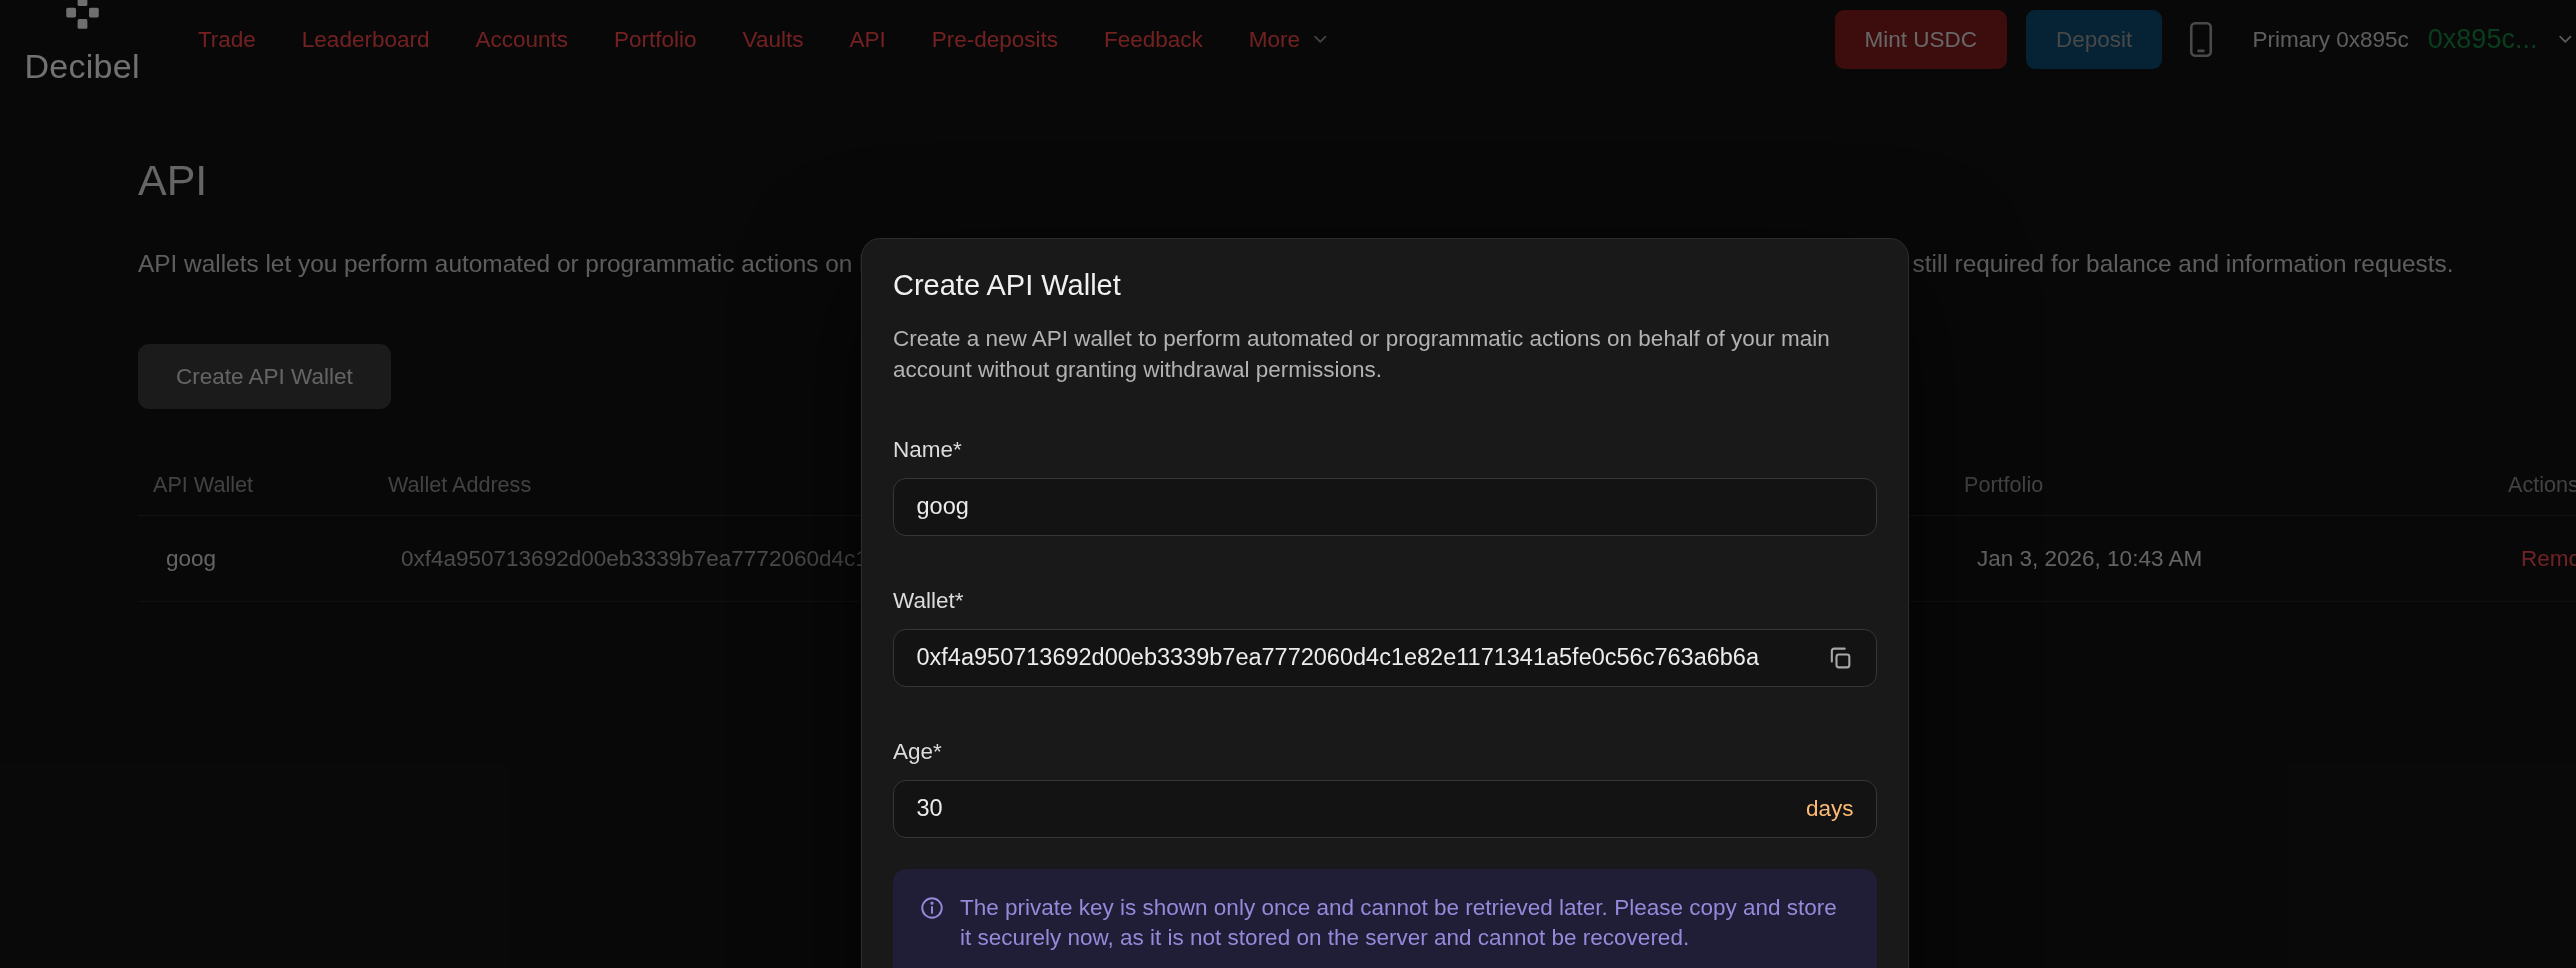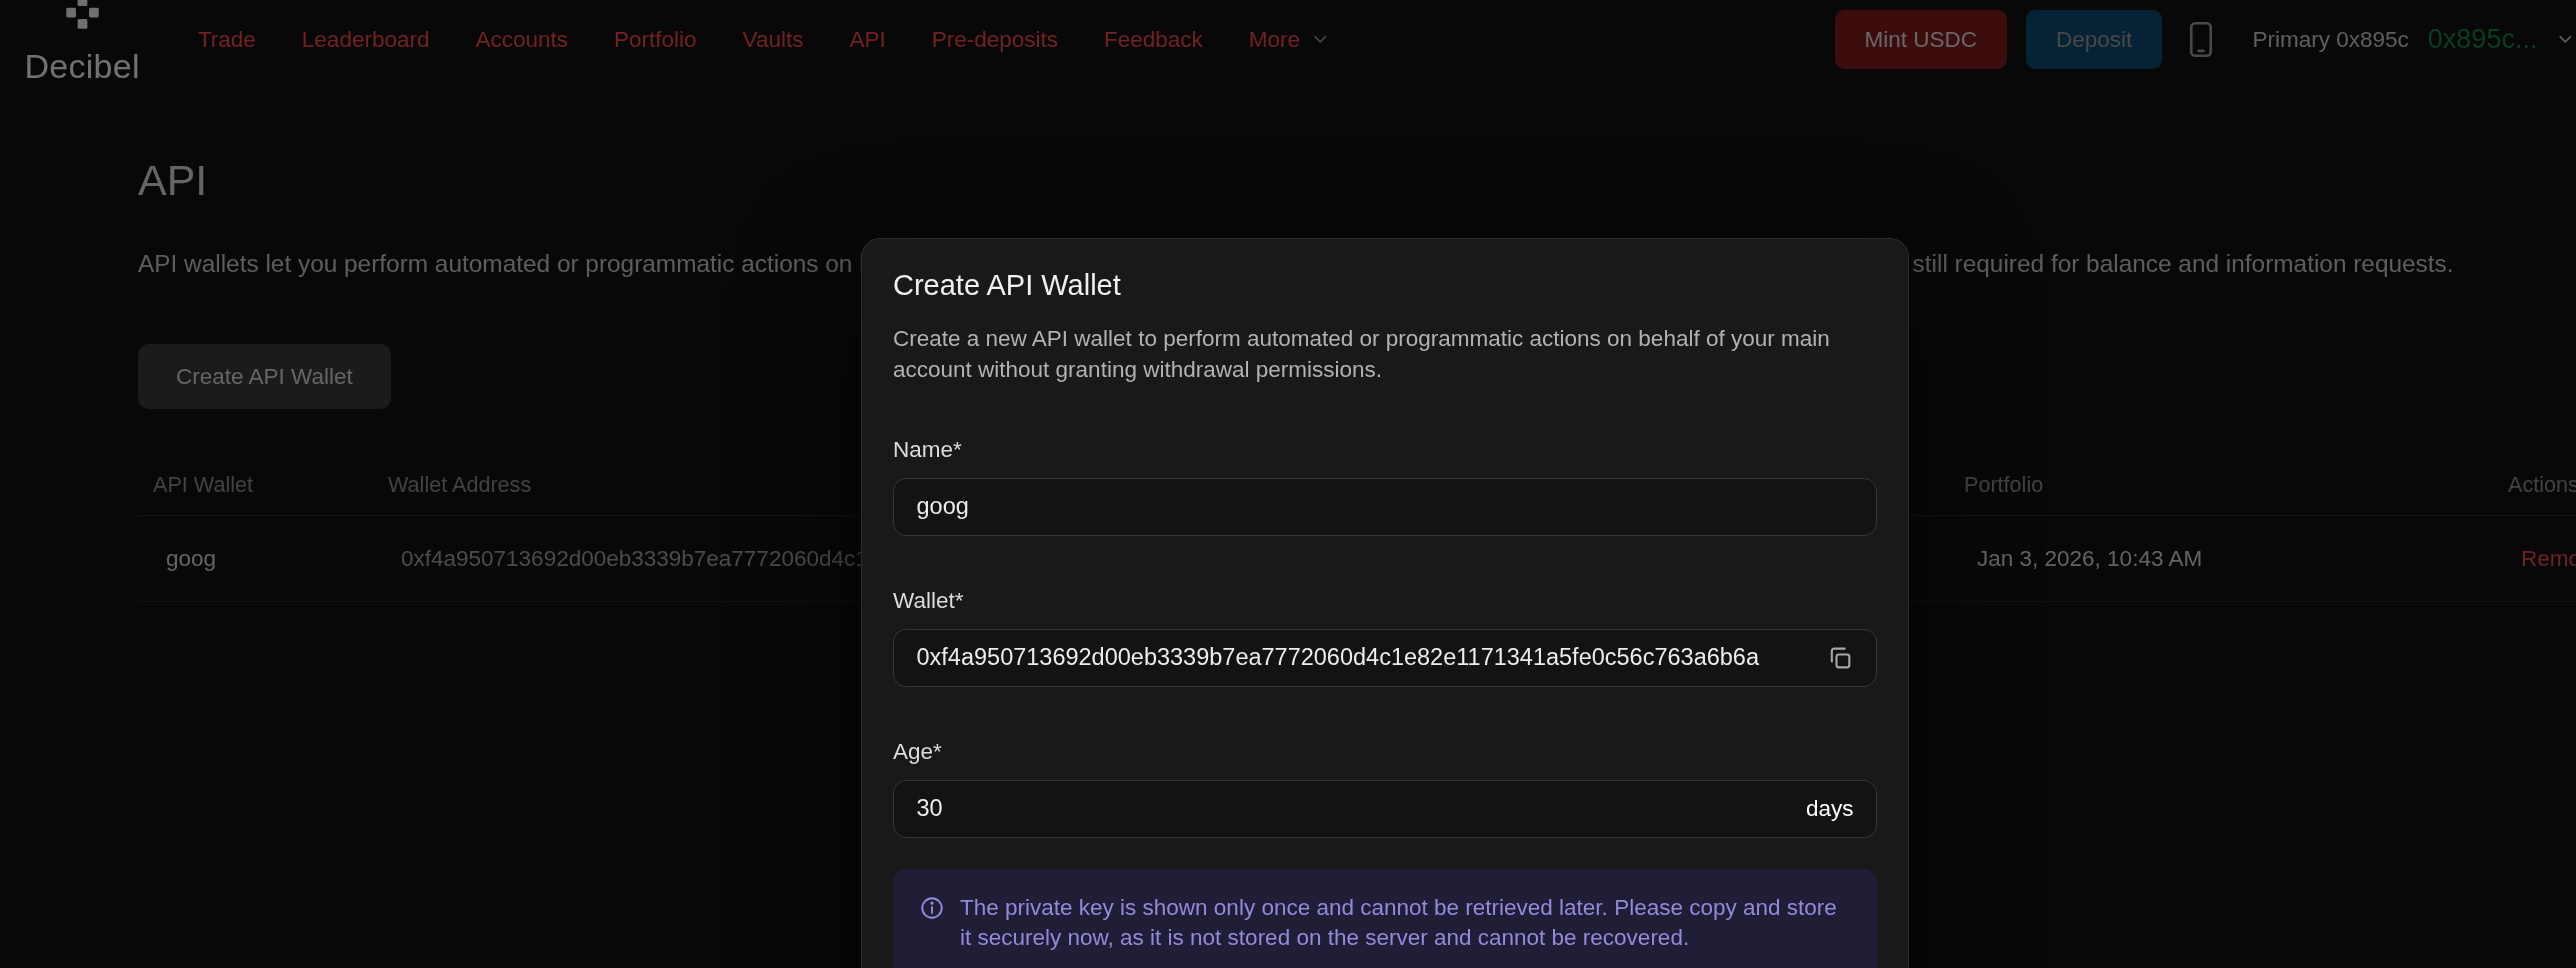--- a/index.html
+++ b/index.html
@@ -72,21 +72,21 @@
   .field-label { font-size: 22.5px; color: #dcdcdc; margin-bottom: 15px; }
   .input-box {
     display: flex; align-items: center; height: 58px;
     border: 0.9px solid #363636; border-radius: 13px;
     background: #131313; padding: 0 22.5px;
   }
   .input-box input {
     flex: 1; min-width: 0; background: transparent; border: none; outline: none;
     color: #ececec; font-size: 23.5px; font-family: inherit;
   }
-  .input-suffix { color: #ffffff; font-size: 22.5px; margin-left: 15px; }
+  .input-suffix { color: #fdba74; font-size: 22.5px; margin-left: 15px; }
   .copy-btn { background: none; border: none; cursor: pointer; display: flex; padding: 0; margin-left: 15px; }
 
   .notice {
     margin-top: 31px; background: #201d36; border-radius: 13px;
     padding: 24.4px 26px 39px; display: flex; gap: 15px;
   }
   .notice-icon { flex: 0 0 auto; margin-top: 1.9px; }
   .notice-body { color: #938ada; font-size: 22.5px; line-height: 30px; }
   .pk-label { margin-top: 32px; }
 </style>

